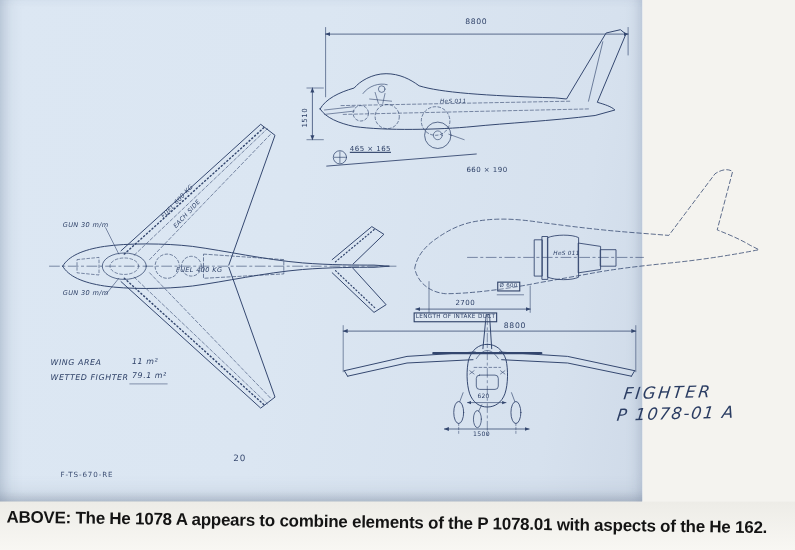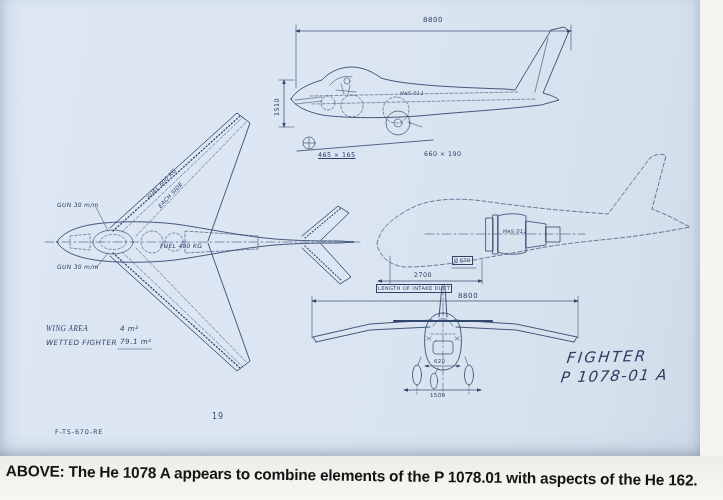--- a/index.html
+++ b/index.html
@@ -2,21 +2,21 @@
 <html><head>
 <meta charset="utf-8">
 <style>
   html,body{margin:0;padding:0;}
   #stage{
     position:relative;width:723px;height:500px;overflow:hidden;
     background:#f4f3ef;font-family:"DejaVu Sans",sans-serif;
   }
   
   #paper{
-    position:absolute;left:0;top:0;width:700px;height:456px;
+    position:absolute;left:0;top:0;width:584px;height:456px;
     background:linear-gradient(100deg,#dce7f3 0%,#dbe6f2 45%,#d6e1ee 85%,#cfdae8 100%);
     box-shadow:inset 14px 0 18px -14px rgba(90,110,140,.45),
                inset -10px 0 14px -10px rgba(90,110,140,.35),
                inset 0 -16px 18px -12px rgba(100,115,140,.30);
   }
   #paper:after{ 
     content:"";position:absolute;left:0;bottom:0;width:100%;height:10px;
     background:linear-gradient(#0000, rgba(120,130,150,.18));
   }
   svg{position:absolute;left:0;top:0;}
@@ -178,46 +178,46 @@
         <line x1="425" y1="366" x2="460" y2="366" stroke-width="0.6" marker-start="url(#arw)" marker-end="url(#arw)"></line>
 
         <line x1="417" y1="385" x2="417" y2="394" stroke-width="0.5" stroke-dasharray="2,1.5"></line>
         <line x1="469" y1="385" x2="469" y2="394" stroke-width="0.5" stroke-dasharray="2,1.5"></line>
         <line x1="404" y1="390" x2="481" y2="390" stroke-width="0.7" marker-start="url(#arw)" marker-end="url(#arw)"></line>
       </g>
     </svg>
 
     <span class="lbl big-dim" style="left:413px;top:17px;width:40px;text-align:center;">8800</span>
     <span class="lbl dim rot90" style="left:274px;top:116px;">1510</span>
-    <span class="lbl dim" style="left:318px;top:152px;text-decoration:underline;">465 × 165</span>
+    <span class="lbl dim" style="left:318px;top:132px;text-decoration:underline;">465 × 165</span>
     <span class="lbl dim" style="left:424px;top:123px;margin-top:28px;">660 × 190</span>
     <span class="lbl hand" style="left:400px;top:90px;font-size:5.2px;">HeS 011</span>
 
     <span class="lbl hand" style="left:57px;top:201px;">GUN 30 m/m</span>
     <span class="lbl hand" style="left:57px;top:263px;">GUN 30 m/m</span>
     <span class="lbl wingrot" style="left:146px;top:196px;font-size:5.6px;">FUEL 600 KG</span>
     <span class="lbl wingrot" style="left:157px;top:205px;font-size:5.6px;">EACH SIDE</span>
     <span class="lbl hand" style="left:160px;top:242px;">FUEL 400 KG</span>
-    <span class="lbl spec" style="left:46px;top:326px;font-family:Liberation Serif, serif;">WING AREA</span>
-    <span class="lbl spec" style="left:120px;top:325px;">4 m²</span>
+    <span class="lbl spec" style="left:46px;top:326px;">WING AREA</span>
+    <span class="lbl spec" style="left:120px;top:325px;">11 m²</span>
     <span class="lbl spec" style="left:46px;top:339px;">WETTED FIGHTER</span>
     <span class="lbl spec" style="left:120px;top:338px;">79.1 m²</span>
 
     <span class="lbl dim" style="left:414px;top:272px;">2700</span>
     <span class="lbl boxed" style="left:376px;top:284px;font-size:5.2px;">LENGTH OF INTAKE DUCT</span>
     <span class="lbl boxed" style="left:452px;top:256px;font-size:5px;">Ø 600</span>
     <span class="lbl hand" style="left:503px;top:228px;font-size:5.2px;">HeS 011</span>
 
     <span class="lbl big-dim" style="left:458px;top:293px;">8800</span>
     <span class="lbl" style="left:434px;top:358px;font-size:5.4px;">620</span>
     <span class="lbl" style="left:430px;top:392px;font-size:5.6px;">1500</span>
 
     <span class="note-line" style="left:567px;top:348px;">FIGHTER</span>
     <span class="note-line" style="left:561px;top:367px;letter-spacing:1.4px;">P 1078-01 A</span>
 
     <span class="footer-txt" style="left:55px;top:428px;">F-TS-670-RE</span>
-    <span class="footer-txt" style="left:212px;top:412px;font-size:8px;">19</span>
+    <span class="footer-txt" style="left:212px;top:412px;font-size:8px;">20</span>
   </div>
 
   <div id="caption-band">
     <div id="caption-text">ABOVE: The He 1078 A appears to combine elements of the P 1078.01 with aspects of the He 162.</div>
   </div>
 </div>
 
 </body></html>

